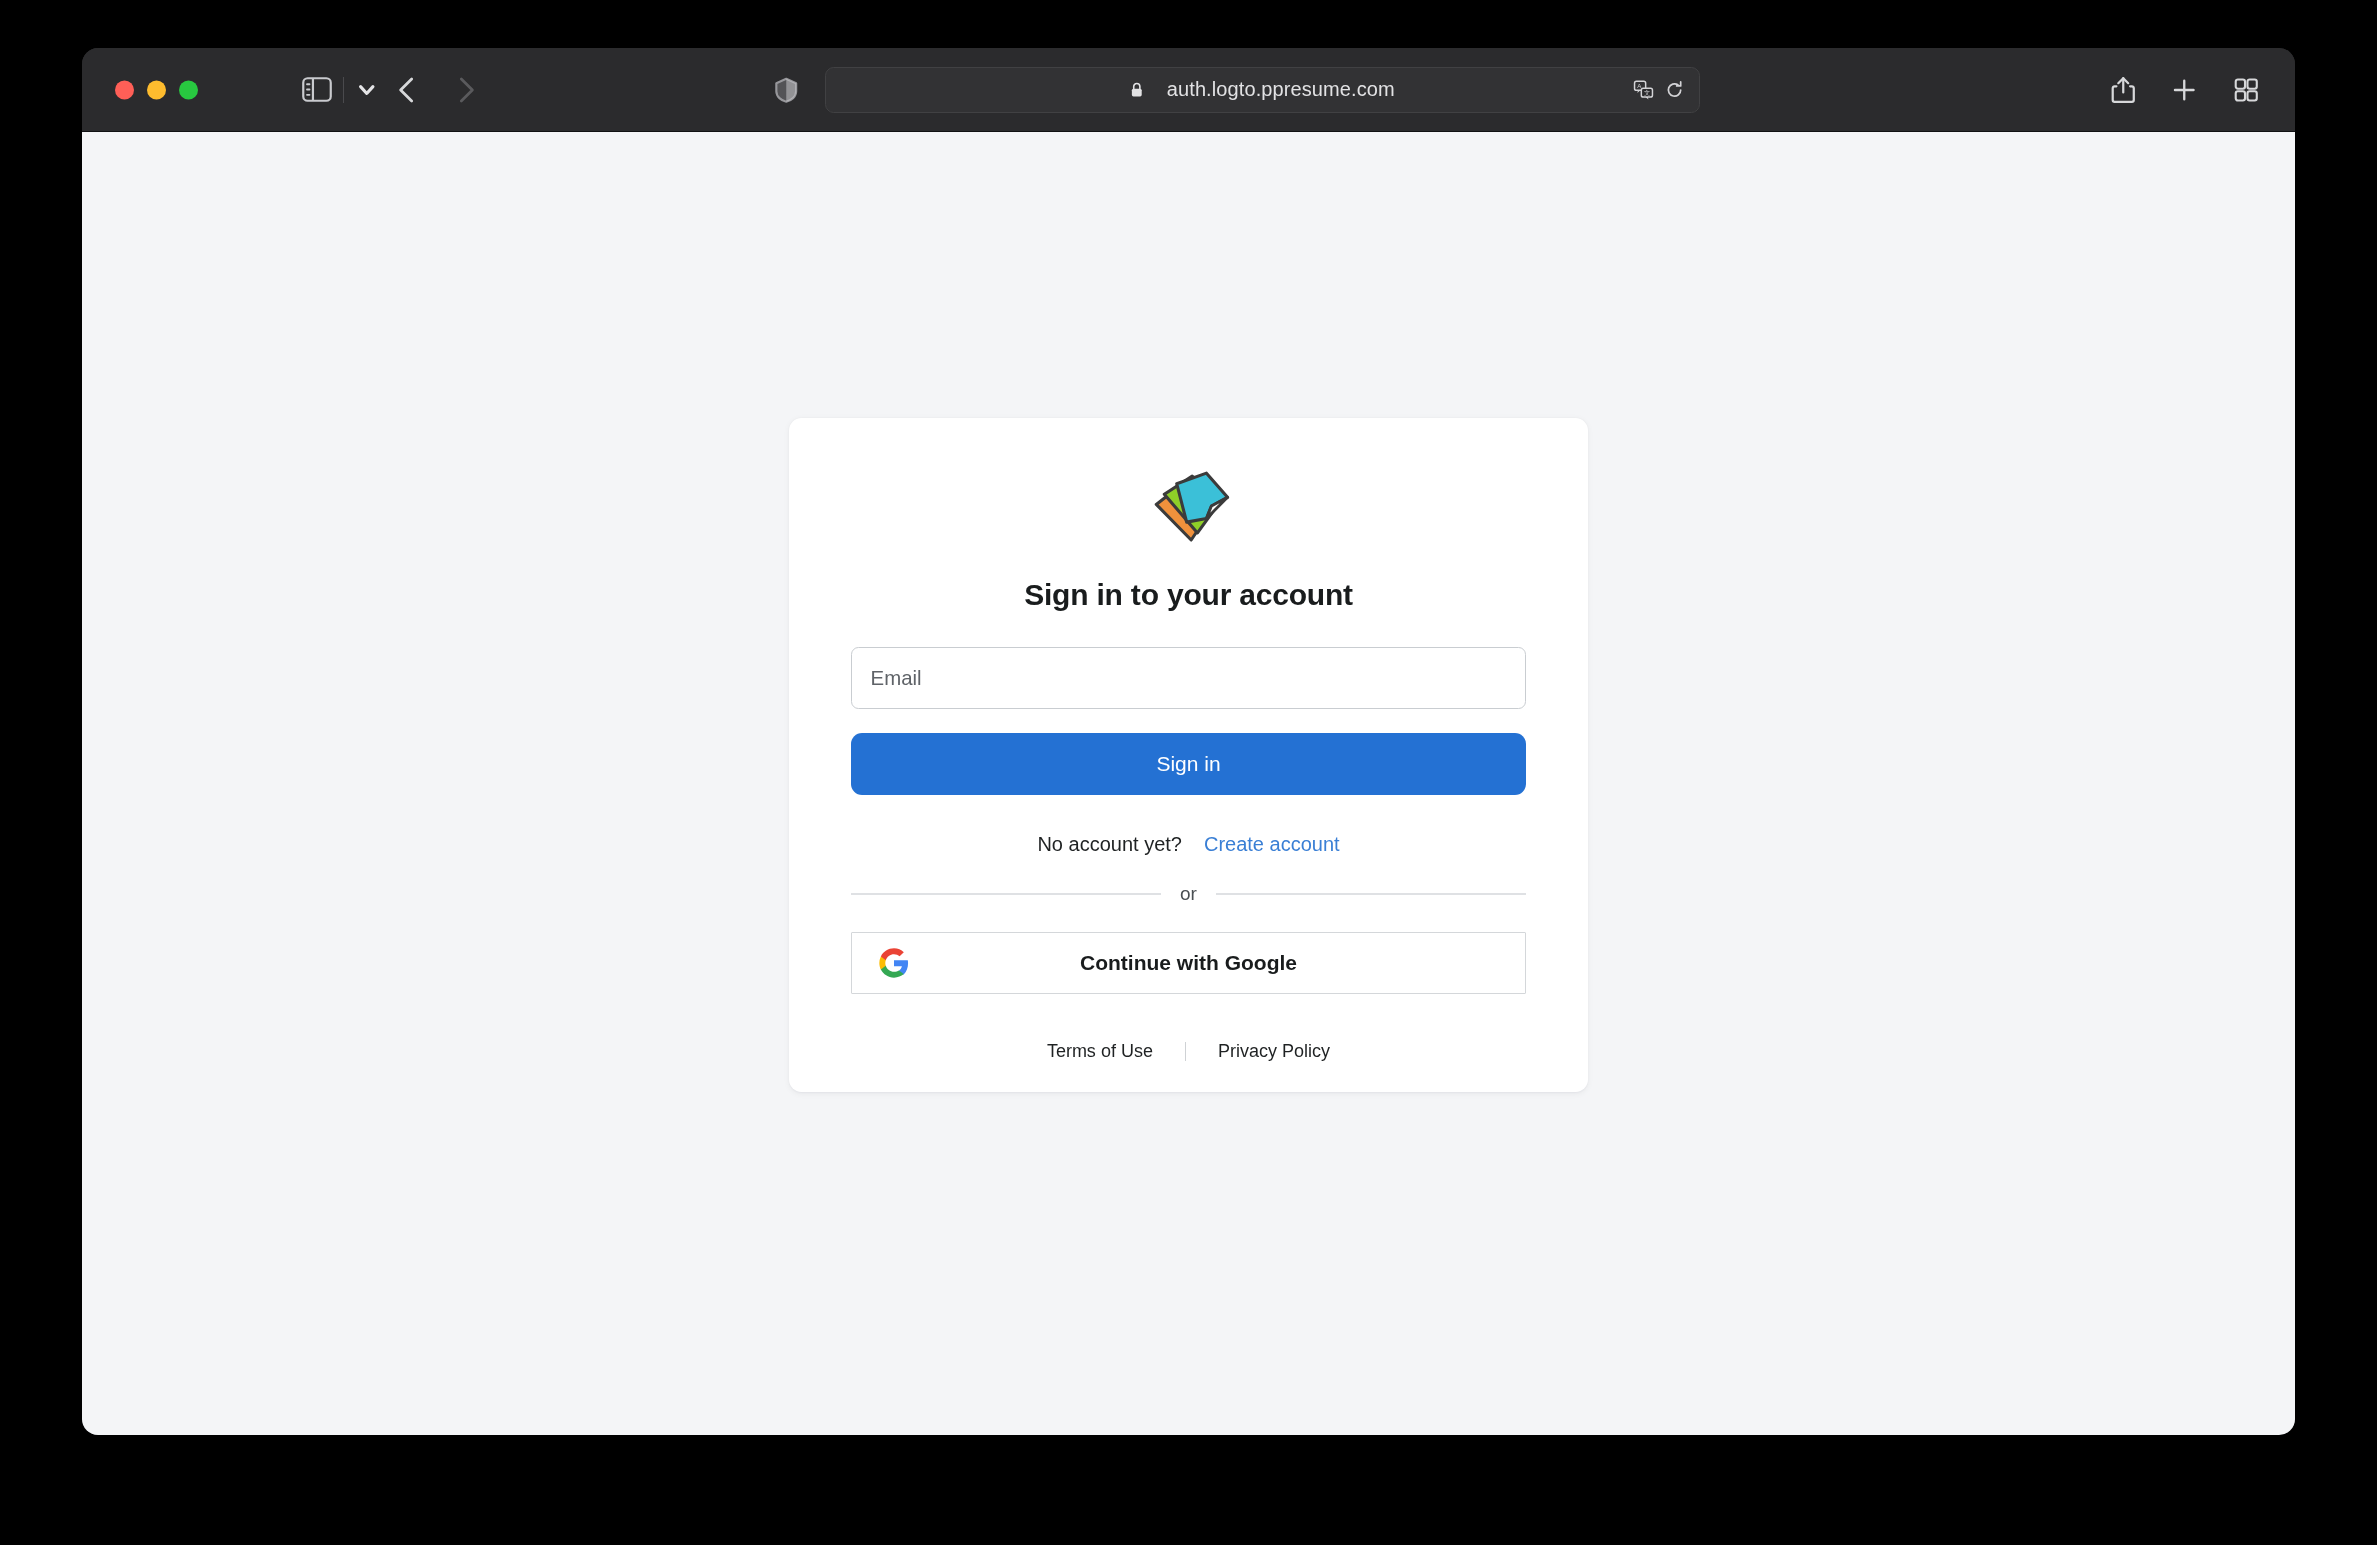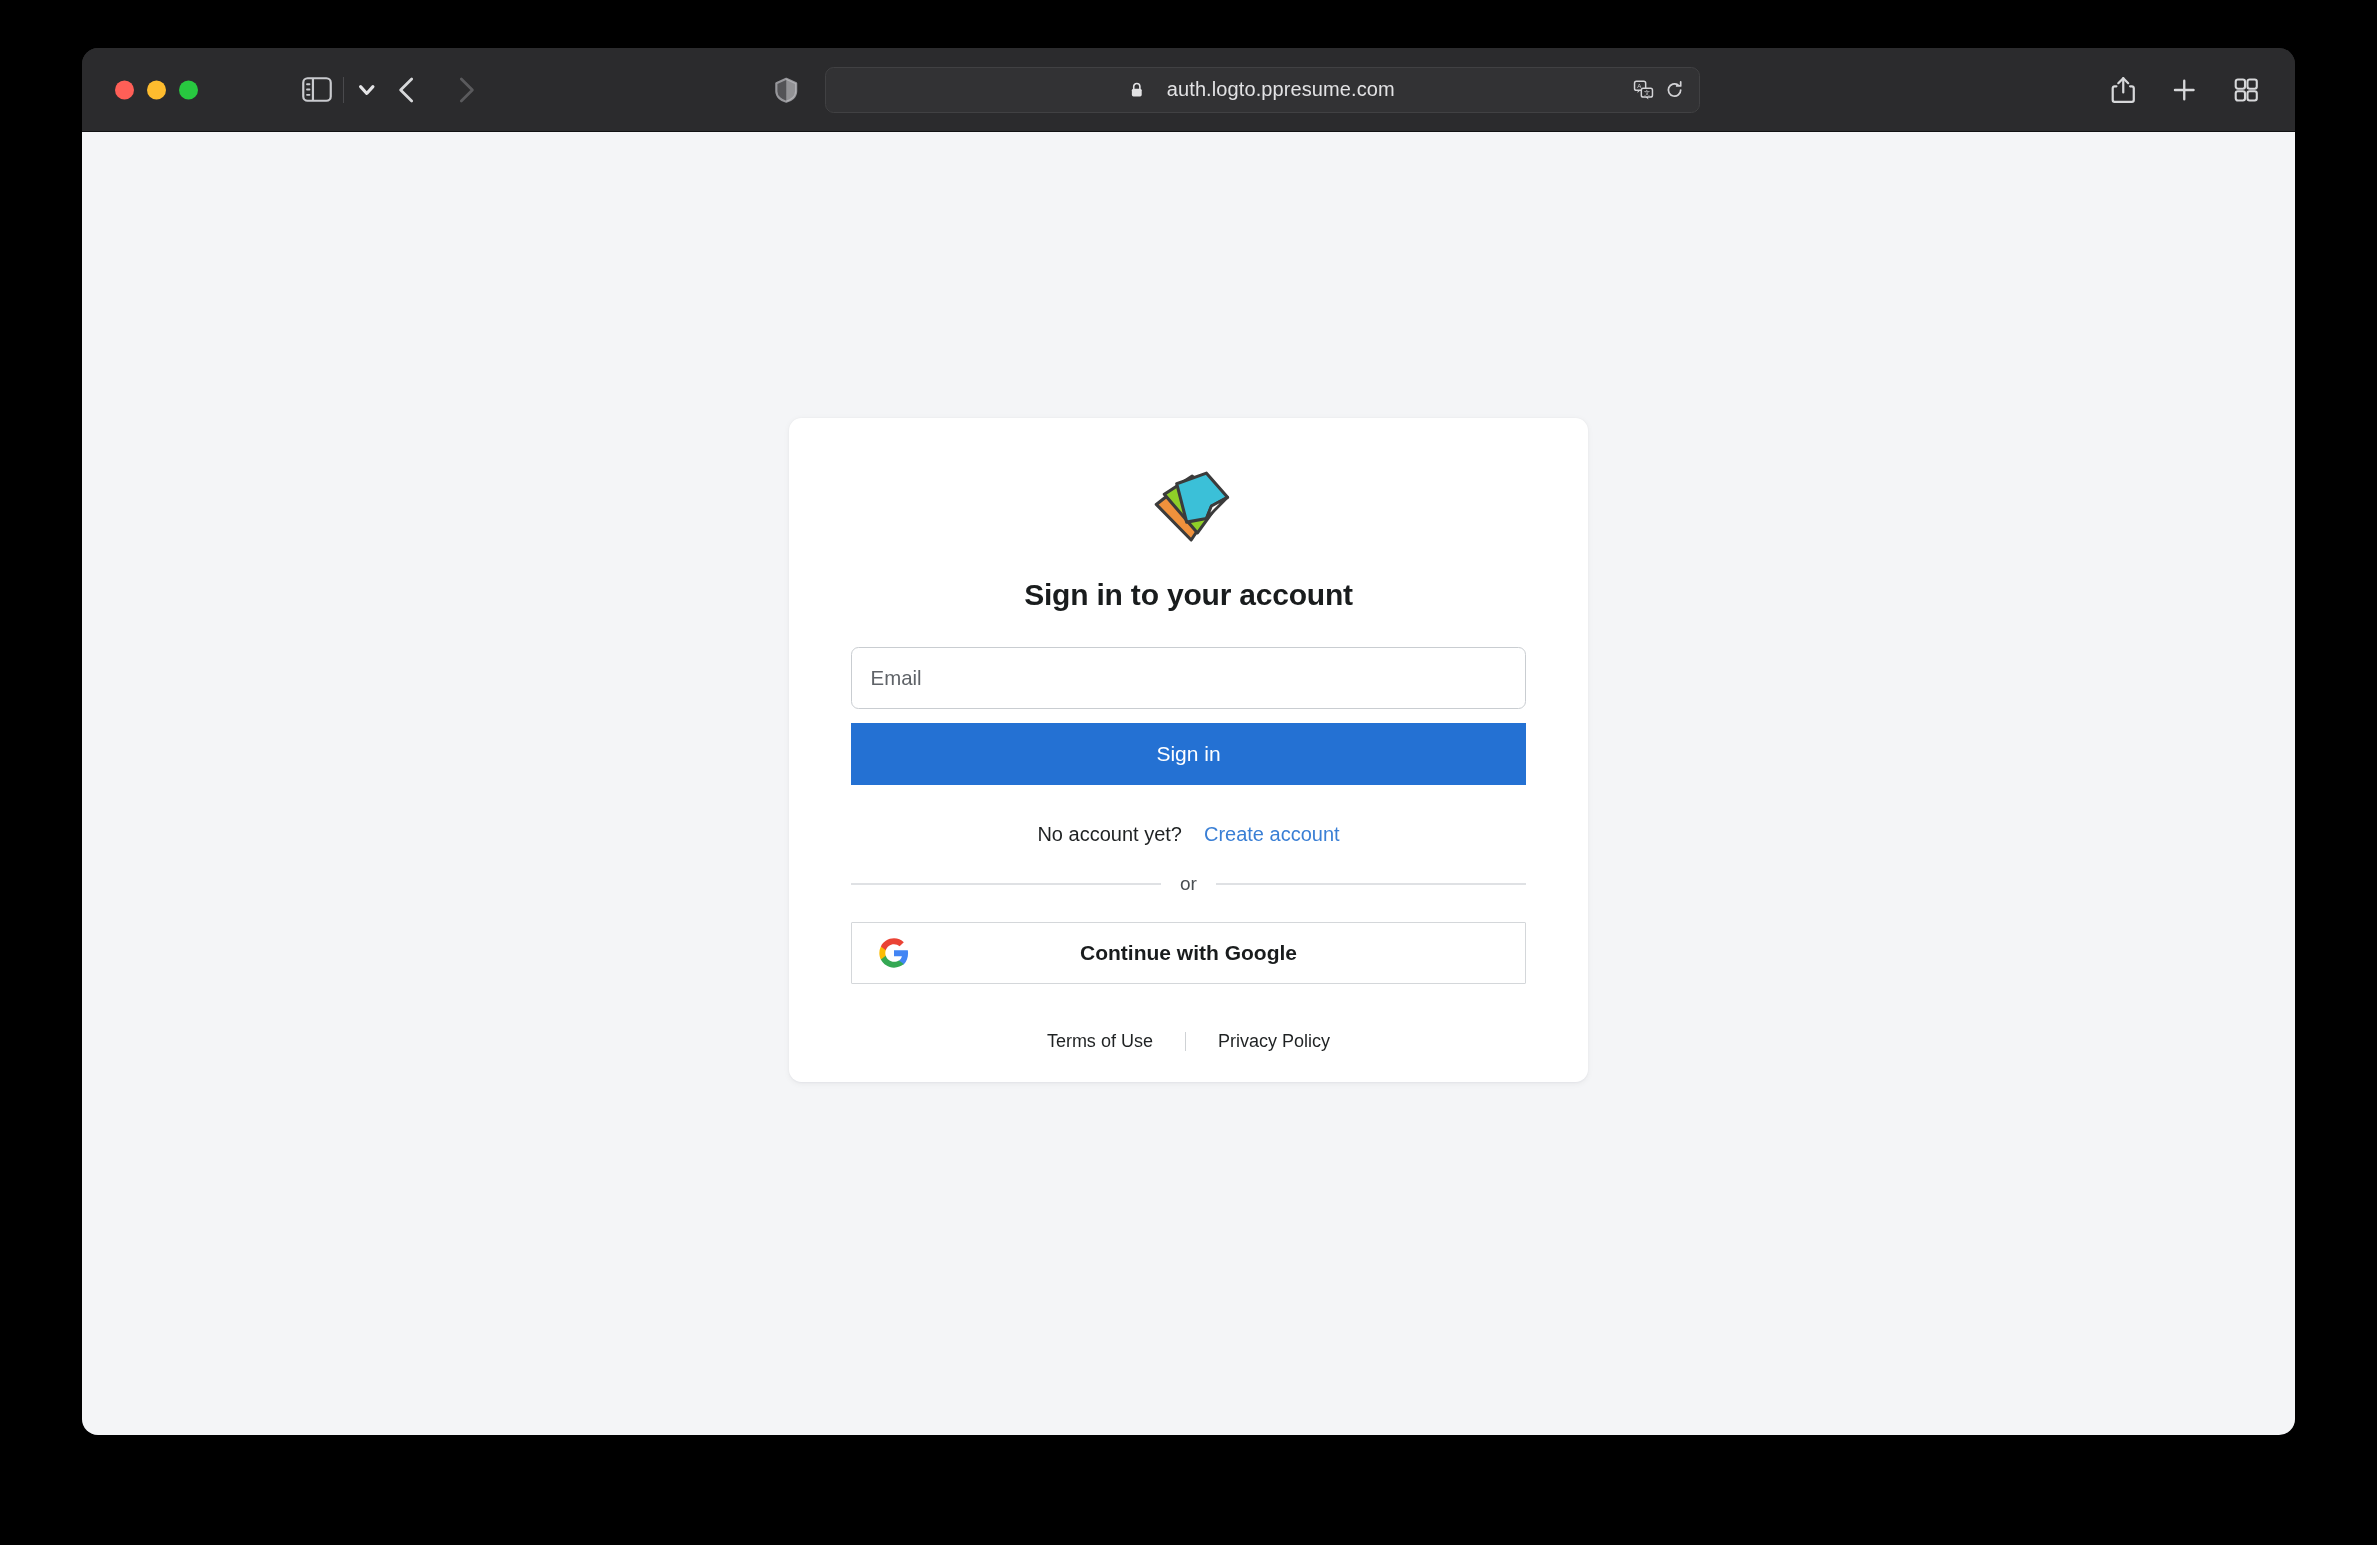--- a/index.html
+++ b/index.html
@@ -168,25 +168,25 @@
     background: #ffffff;
     font-family: "Liberation Sans", sans-serif;
     font-size: 20.4px;
     color: #191c1d;
     padding: 0 18.6px;
     outline: none;
   }
   .email-field::placeholder { color: #5f6368; }
 
   .signin-button {
-    margin-top: 14px;
+    margin-top: 24px;
     width: 100%;
     height: 62px;
     border: none;
-    border-radius: 0;
+    border-radius: 11px;
     background: #2471d3;
     color: #ffffff;
     font-family: "Liberation Sans", sans-serif;
     font-size: 21px;
     cursor: pointer;
   }
 
   .account-line {
     margin-top: 22px;
     font-size: 20px;

